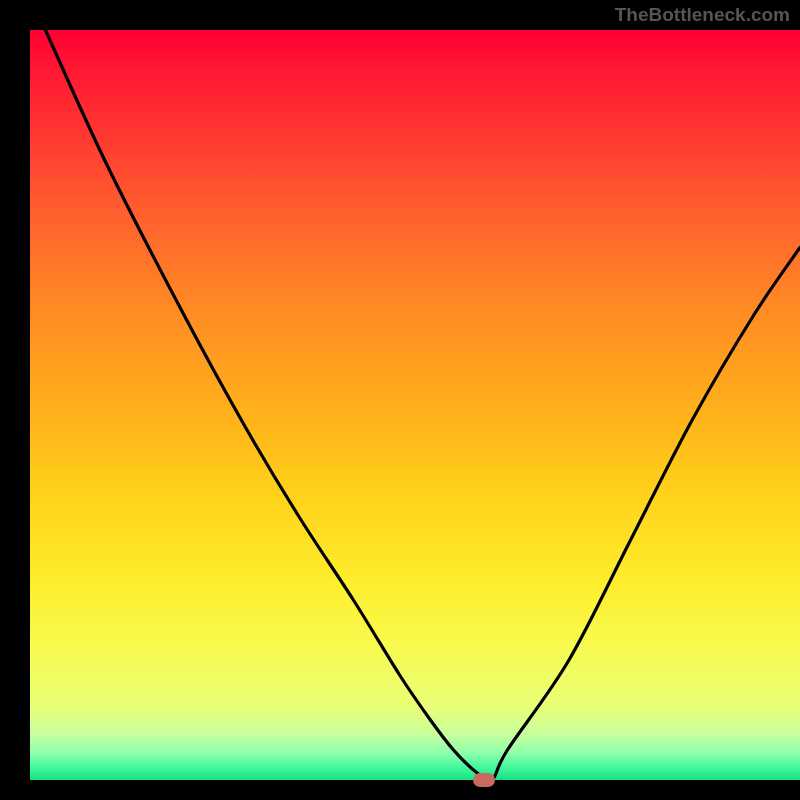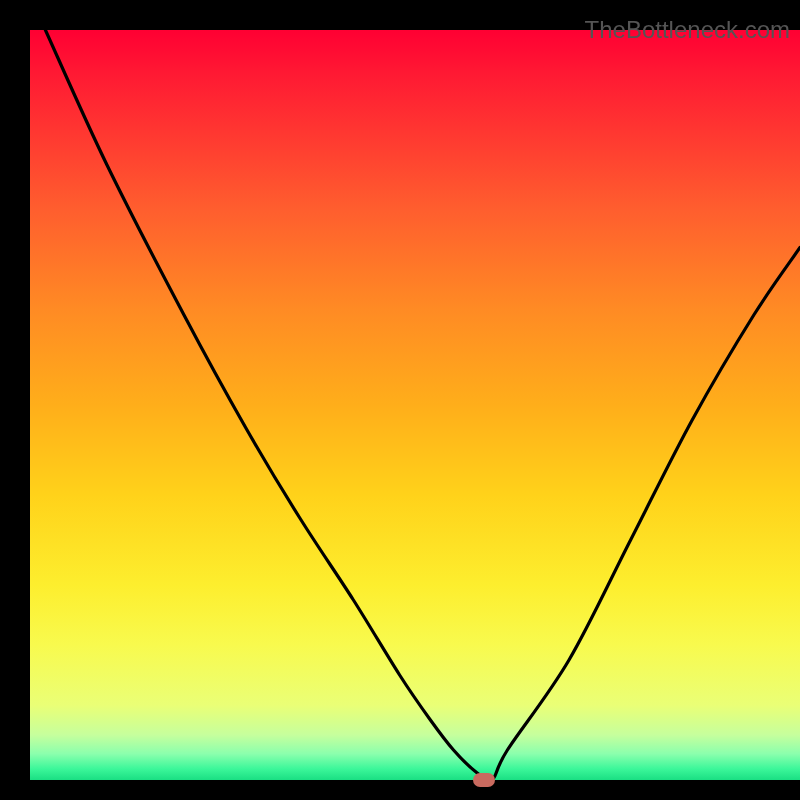--- a/index.html
+++ b/index.html
@@ -10,25 +10,24 @@
     background: #000;
     font-family: Arial, Helvetica, sans-serif;
     position: relative;
     overflow: hidden;
   }
   .watermark {
     position: absolute;
     top: 4px;
     right: 10px;
     color: #555555;
-    font-size: 24px;
-    font-weight: 400;
+    font-size: 19px;
+    font-weight: 700;
     z-index: 10;
     pointer-events: none;
-    margin-top: 12px;
   }
   .plot-area {
     position: absolute;
     left: 30px;
     top: 30px;
     width: 770px;
     height: 750px;
     background: linear-gradient(
       to bottom,
       #ff0033 0%,

